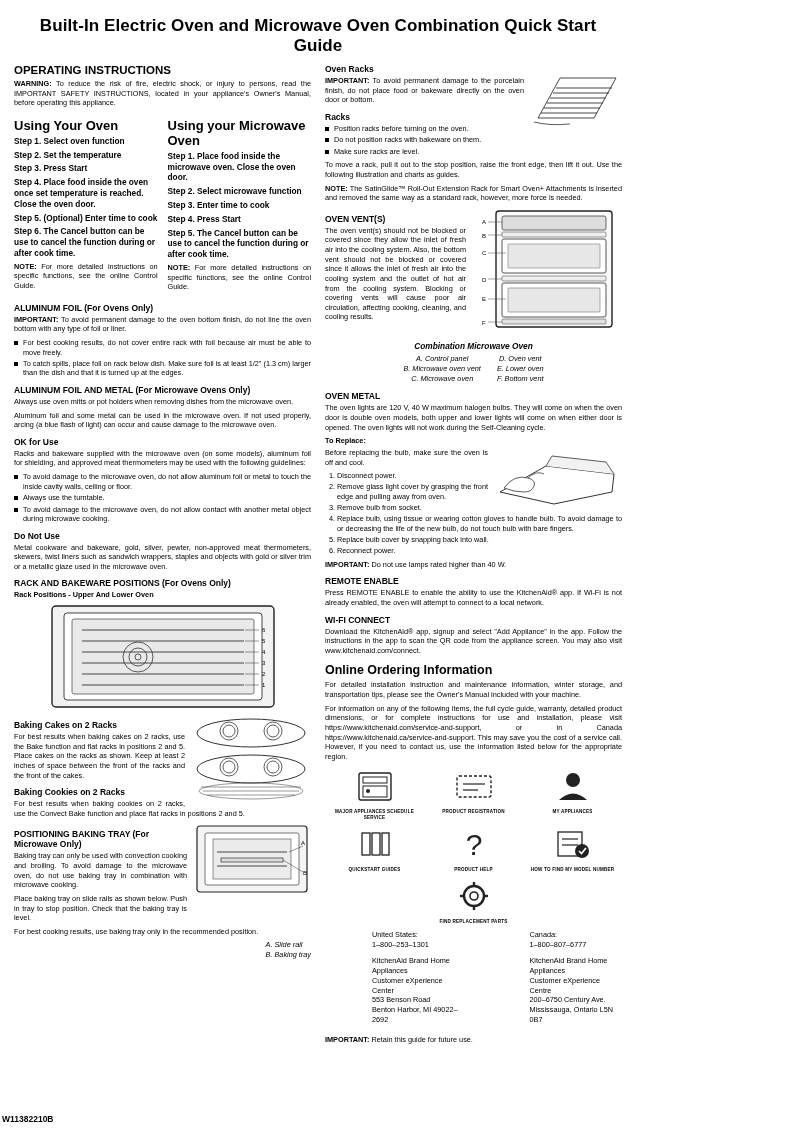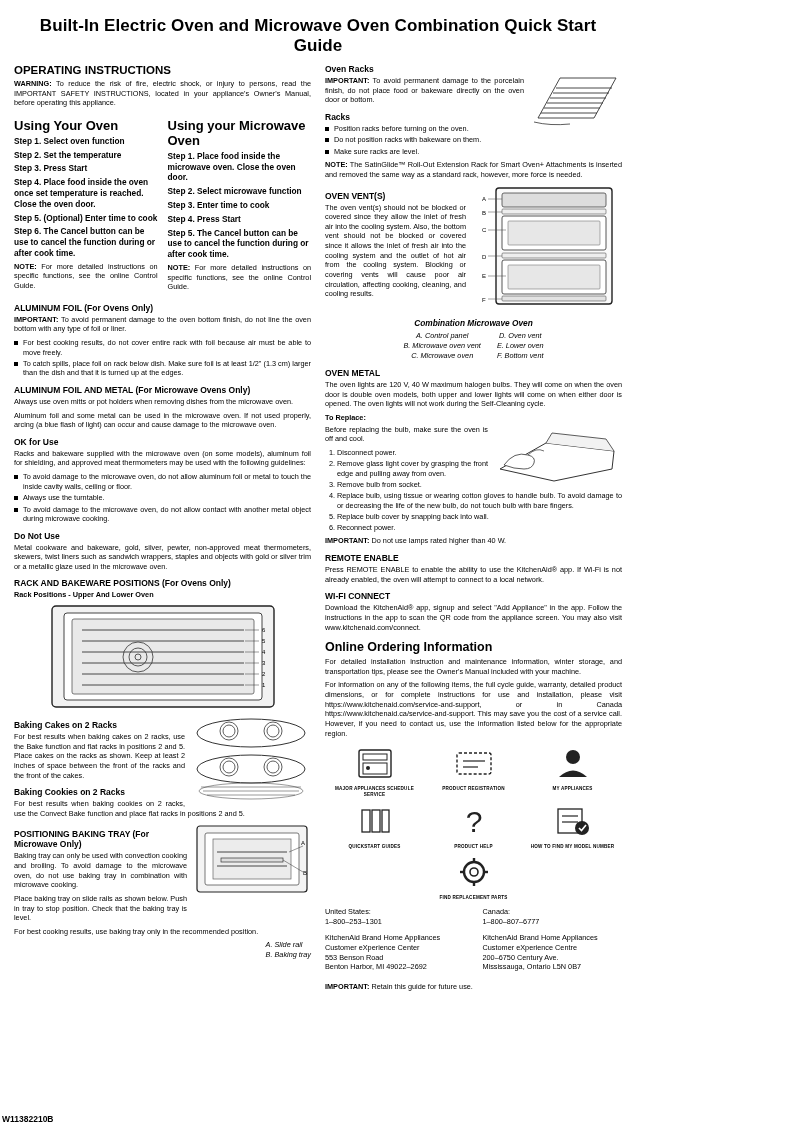--- a/index.html
+++ b/index.html
@@ -127,21 +127,21 @@
     font-size:8.5px;
     font-weight:bold;
   }
   .contact{
     display:flex;
     gap:18px;
     font-size:7.3px;
     line-height:1.35;
     margin-top:6px;
   }
-  .contact .c{width:48%;}
+  .contact .c{width:48%;margin-left:47px;}
   .icons-grid{
     display:flex;
     flex-wrap:wrap;
     justify-content:space-around;
     margin:8px 0 6px 0;
     row-gap:6px;
   }
   .icon-cell{
     width:30%;
     text-align:center;
@@ -349,20 +349,21 @@
         <p>
           <span class="bold">IMPORTANT:</span>
           <span>To avoid permanent damage to the porcelain finish, do not place food or bakeware directly on the oven door or bottom.</span>
         </p>
         <h3 class="sub2">Racks</h3>
         <ul class="sq">
           <li>Position racks before turning on the oven.</li>
           <li>Do not position racks with bakeware on them.</li>
           <li>Make sure racks are level.</li>
         </ul>
+        <p>To move a rack, pull it out to the stop position, raise the front edge, then lift it out. Use the following illustration and charts as guides.</p>
       </div>
       <p>
         <span class="bold">NOTE:</span>
         <span>The SatinGlide™ Roll-Out Extension Rack for Smart Oven+ Attachments is inserted and removed the same way as a standard rack, however, more force is needed.</span>
       </p>
 
       <div class="inline-wrap">
         <div class="float-right">
           <svg width="150" height="124" viewBox="0 0 150 124">
             <rect x="24" y="4" width="116" height="116" rx="3" fill="#fafafa" stroke="#222" stroke-width="1.4"></rect>

